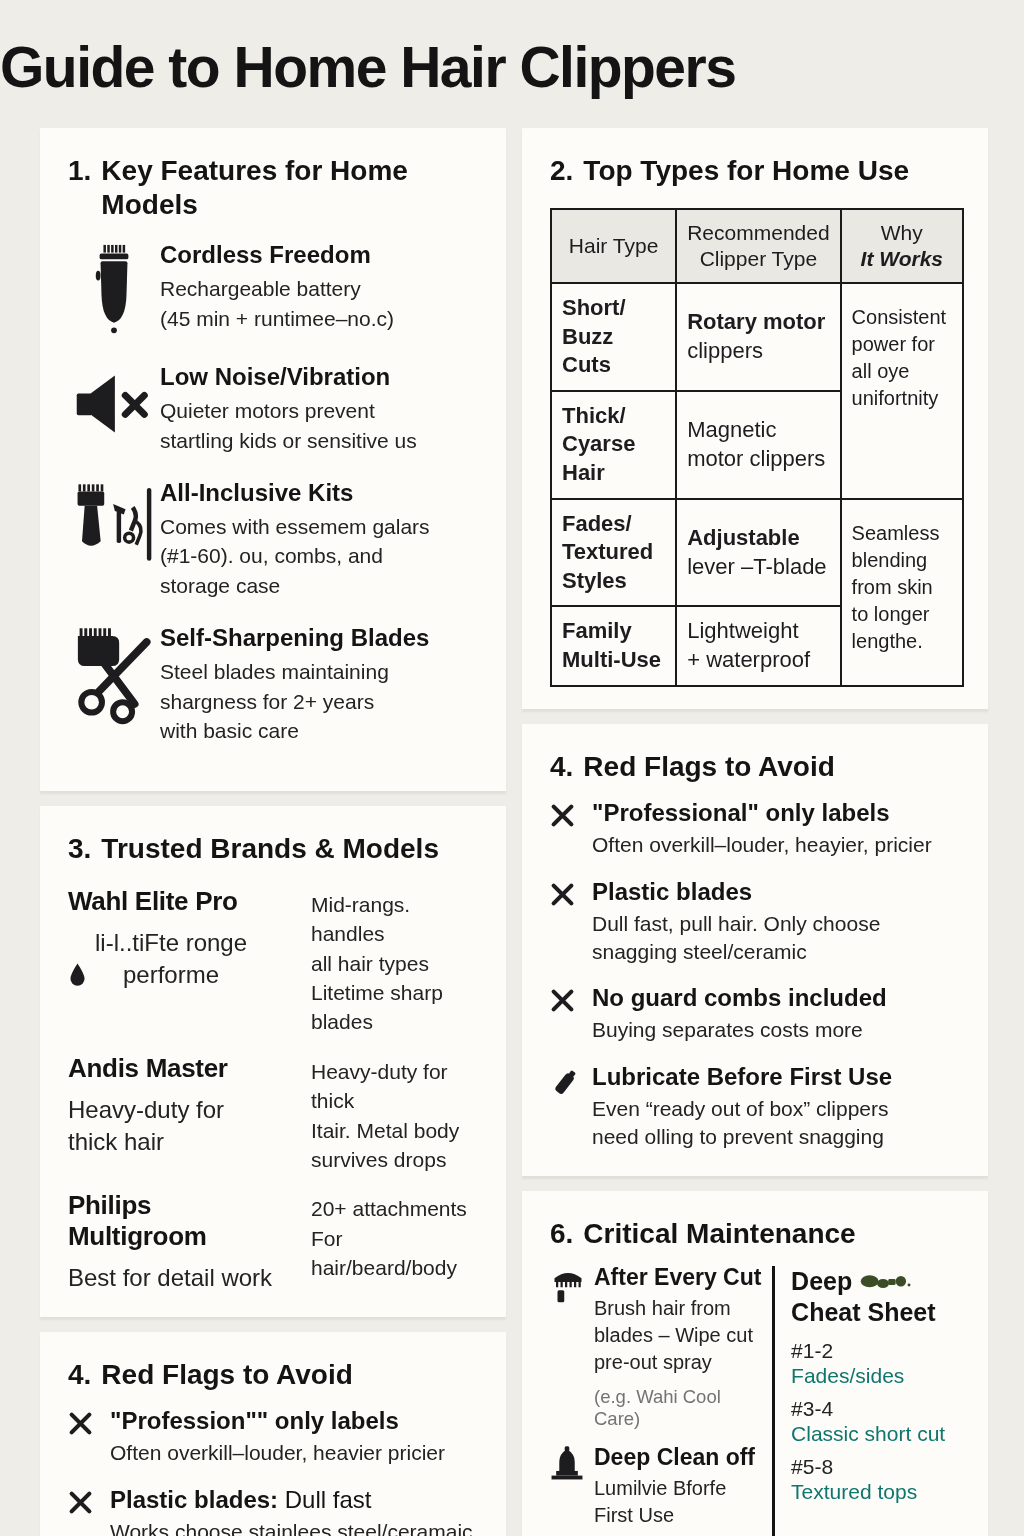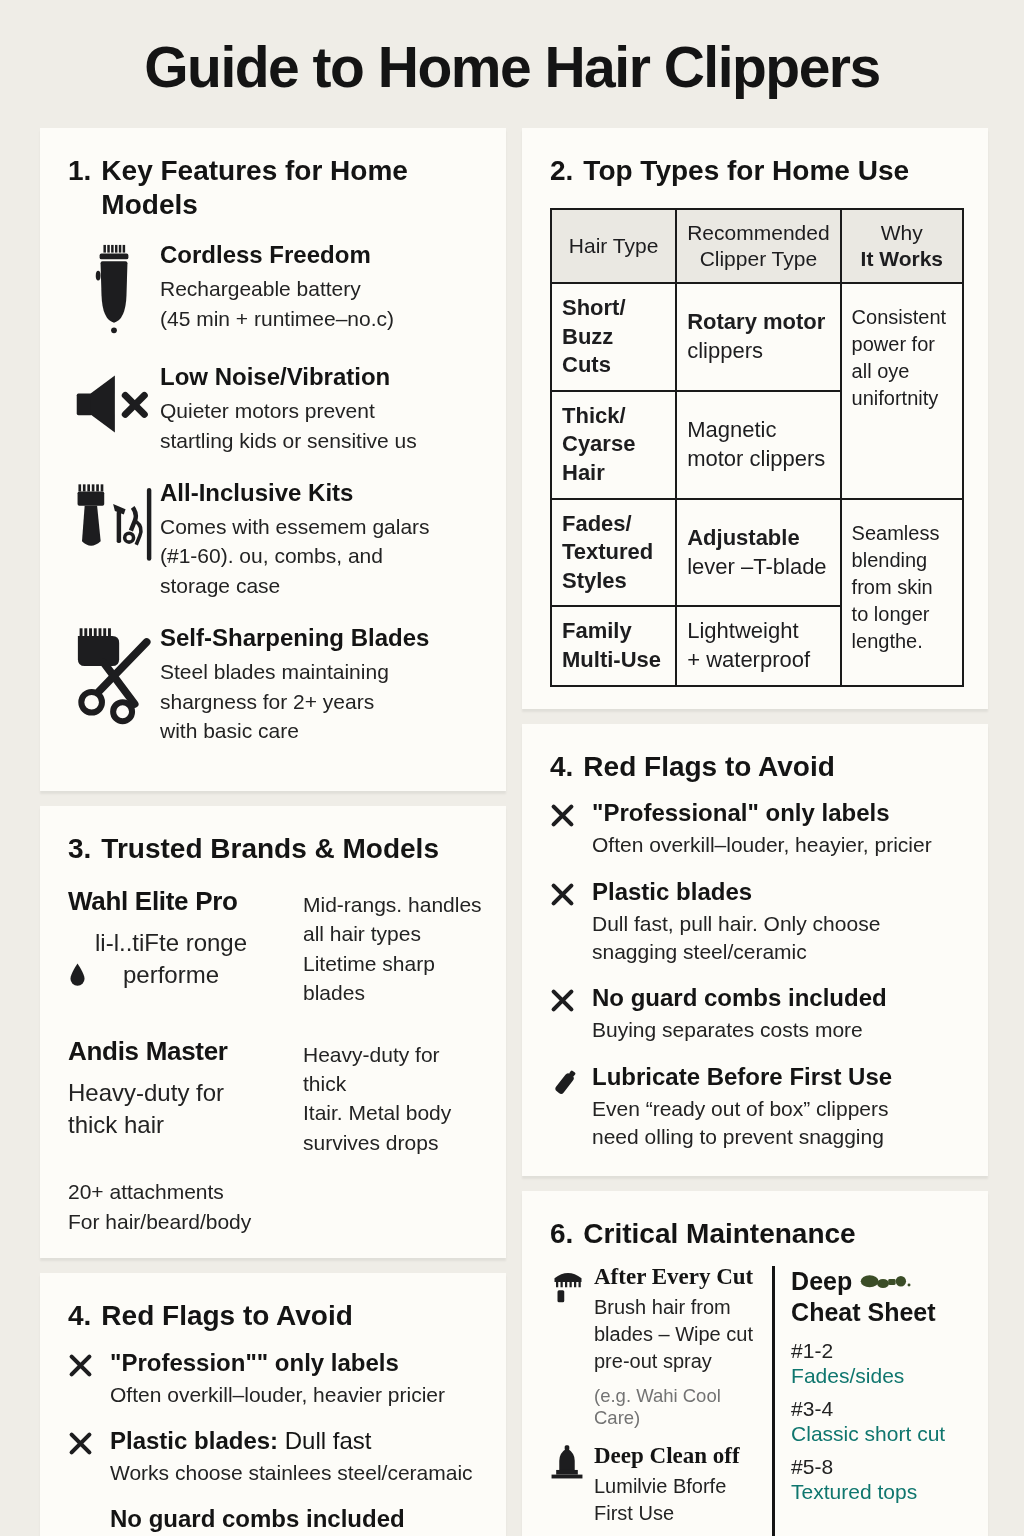--- a/index.html
+++ b/index.html
@@ -5,21 +5,20 @@
   * { margin:0; padding:0; box-sizing:border-box; }
   html,body { width:1024px; }
   body {
     width:1024px; height:1536px;
     background:#efede7;
     font-family:"Liberation Sans", sans-serif;
     color:#1d1d1f;
     overflow:hidden;
   }
   .title {
-    text-align:center;
     font-size:57px;
     font-weight:bold;
     letter-spacing:-1.5px;
     color:#141414;
     padding:34px 0 28px 0;
   }
   .cols { display:flex; padding:0 36px 0 40px; gap:16px; align-items:flex-start; }
   .col { flex:1; display:flex; flex-direction:column; gap:15px; }
   .card {
     background:#fdfcf8;
@@ -33,49 +32,49 @@
   
   .feat { display:flex; margin-bottom:24px; }
   .feat-icon { width:92px; flex:0 0 92px; display:flex; justify-content:center; align-items:flex-start; padding-top:2px; }
   .feat-title { font-size:24px; font-weight:bold; color:#141414; margin-bottom:5px; }
   .feat-body { font-size:21px; line-height:1.4; color:#232323; white-space:pre-line; }
 
   
   table { border-collapse:collapse; width:100%; margin-top:4px; }
   th, td { border:2px solid #1a1a1a; vertical-align:middle; padding:10px 10px; }
   th { background:#eae8e2; font-weight:normal; font-size:21px; text-align:center; line-height:1.25; white-space:pre-line; }
-  th .bold { font-weight:bold; }
+  th .bold { font-weight:bold;font-style:italic; }
   td { font-size:22px; line-height:1.3; white-space:pre-line; vertical-align:middle; }
   td.hair { font-weight:bold; }
   td.why { font-size:20px; vertical-align:top; padding-top:20px; line-height:1.35; }
   td .b { font-weight:bold; }
 
   
-  .brand-row { display:grid; grid-template-columns:225px 1fr; column-gap:10px; margin-bottom:16px; }
+  .brand-row { display:grid; grid-template-columns:225px 1fr; column-gap:18px; margin-bottom:16px; }
   .brand-name { font-size:26px; font-weight:bold; color:#141414; margin-bottom:10px; letter-spacing:-0.3px; }
   .brand-note { font-size:24px; line-height:1.35; white-space:pre-line; color:#232323; }
   .brand-right { font-size:21px; line-height:1.4; white-space:pre-line; color:#232323; padding-top:4px; }
   .droplet-note { display:flex; align-items:flex-start; gap:8px; }
   .droplet-note .txt { text-align:center; }
 
   
   .flag { display:flex; margin-bottom:18px; }
   .flag-icon { width:42px; flex:0 0 42px; padding-top:4px; }
   .flag-title { font-size:24px; font-weight:bold; color:#141414; margin-bottom:4px; }
   .flag-title .reg { font-weight:normal; }
   .flag-body { font-size:21px; line-height:1.35; white-space:pre-line; color:#232323; }
 
   
   .maint-wrap { display:flex; }
   .maint-left { flex:1.25; }
   .maint-divider { width:3px; background:#141414; margin:2px 16px 6px 6px; }
   .maint-right { flex:1; padding-top:2px; }
   .m-item { display:flex; margin-bottom:14px; }
   .m-icon { width:44px; flex:0 0 44px; padding-top:2px; }
-  .m-title { font-size:23px; font-weight:bold; color:#141414; margin-bottom:4px;font-family:Liberation Serif, serif; }
+  .m-title { font-size:23px; font-weight:bold; color:#141414; margin-bottom:4px; }
   .m-body { font-size:20px; line-height:1.35; white-space:pre-line; color:#232323; }
   .m-note { font-size:18.5px; margin-top:10px; color:#737373; }
   .cheat-title { font-size:25px; font-weight:bold; color:#141414; line-height:1.25; margin-bottom:10px; }
   .cheat-title .line1 { display:flex; align-items:center; gap:8px; }
   .cheat-entry { margin-bottom:9px; }
   .cheat-num { font-size:21px; color:#232323; }
   .cheat-label { font-size:21px; color:#0f766e; margin-top:1px; }
   svg { display:block; }
 </style>
 </head>
@@ -212,20 +211,24 @@
           <div class="brand-name">Andis Master</div>
           <div class="brand-note">Heavy-duty for
 thick hair</div>
         </div>
         <div class="brand-right">Heavy-duty for thick
 Itair. Metal body
 survives drops</div>
       </div>
 
       <div class="brand-row" style="margin-bottom:0">
+        <div>
+          <div class="brand-name">Philips Multigroom</div>
+          <div class="brand-note">Best for detail work</div>
+        </div>
         <div class="brand-right">20+ attachments
 For hair/beard/body</div>
       </div>
     </section>
 
     <section class="card" style="min-height:292px">
       <h2 class="h2" style="margin-bottom:16px">
         <span class="hnum">4.</span>
         <span class="htext">Red Flags to Avoid</span>
       </h2>

